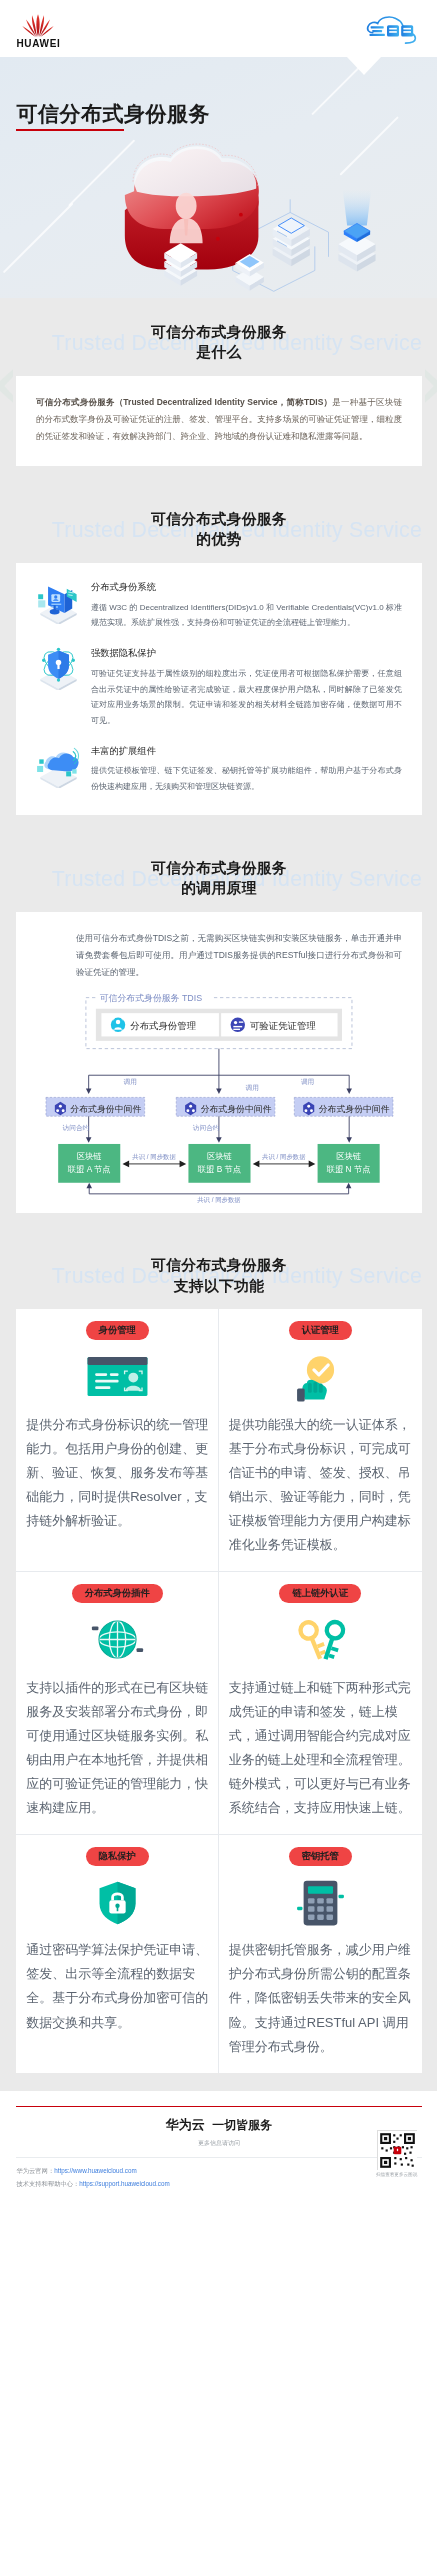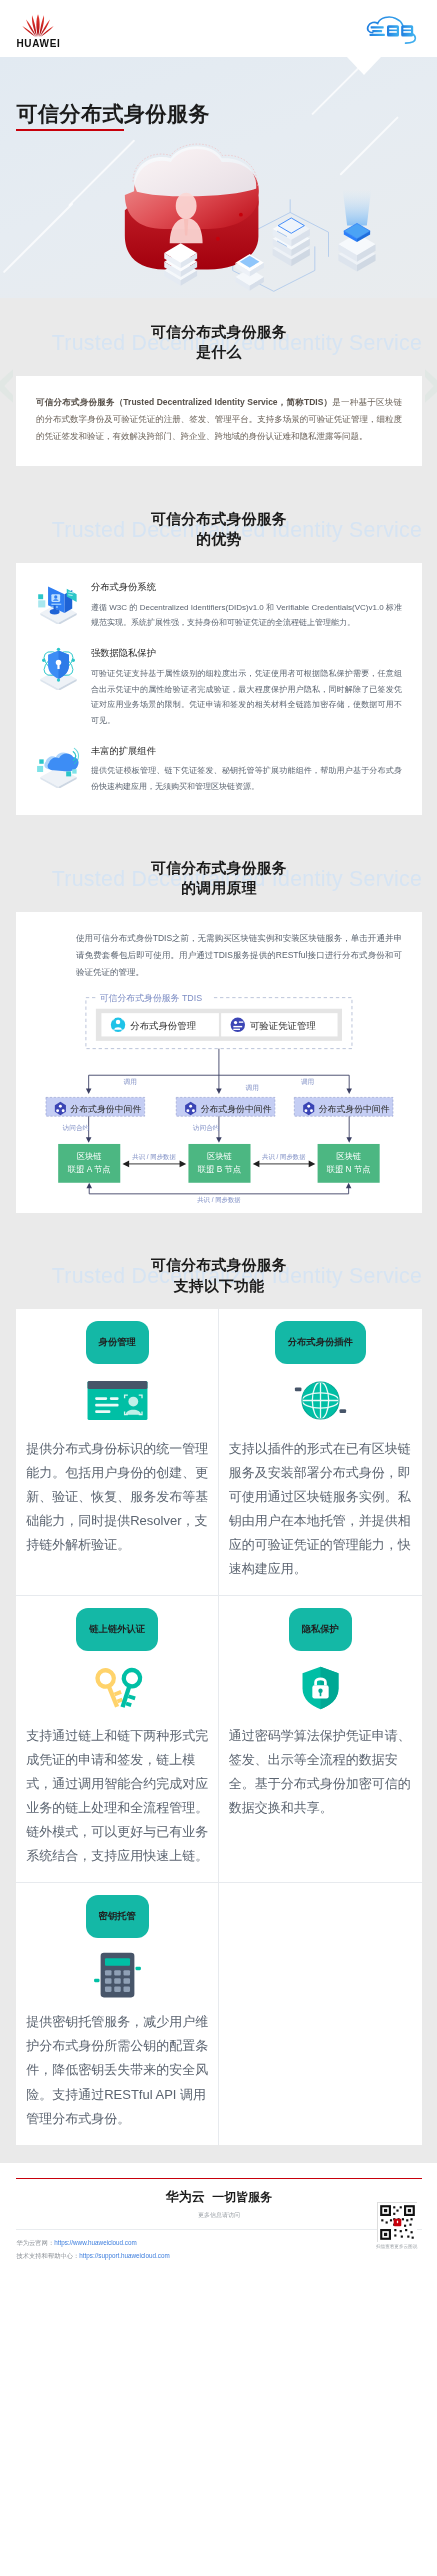--- a/index.html
+++ b/index.html
@@ -86,22 +86,22 @@
   
   .grid { display: grid; grid-template-columns: 1fr 1fr; gap: 0; }
   .cell {
     background: #ffffff; padding: 12px 9.8px 14.2px 9.8px; text-align: center;
     border-right: 0.5px solid #e7eaee; border-bottom: 0.5px solid #e7eaee;
     display: flex; flex-direction: column; align-items: center;
   }
   .cell:nth-child(2n) { border-right: none; }
   .cell:nth-child(5), .cell:nth-child(6) { border-bottom: none; }
   .pill {
-    display: inline-block; background: #14b8a6; border-radius: 12px;
-    padding: 15px 13px; font-size: 9.3px; font-weight: bold; color: #1f1f1f;
+    display: inline-block; background: #ef4444; border-radius: 12px;
+    padding: 3px 13px; font-size: 9.3px; font-weight: bold; color: #1f1f1f;
     margin-bottom: 7.7px;
   }
   .cell-art { height: 57px; display: flex; align-items: center; justify-content: center; margin-bottom: 7.7px; }
   .cell-text { font-size: 13px; line-height: 1.85; color: #5b6470; text-align: left; width: 100%; }
 
   
   .footer { background: #ffffff; padding: 14.2px 16.4px 5.5px 16.4px; position: relative; }
   .footer-top { border-top: 1.6px solid #c7000b; width: 100%; margin-bottom: 9.8px; }
   .footer-head { display: flex; align-items: baseline; gap: 7.7px; justify-content: center; }
   .footer-brand { font-size: 13px; font-weight: bold; color: #1b1b1b; }
@@ -587,20 +587,37 @@
                   <path d="M80 46 L80 40 L86 40"></path>
                     <path d="M112 46 L112 40 L106 40"></path>
                   <path d="M80 70 L80 76 L86 76"></path>
                     <path d="M112 70 L112 76 L106 76"></path>
                 </g>
               </svg>
             </div>
             <div class="cell-text">提供分布式身份标识的统一管理能力。包括用户身份的创建、更新、验证、恢复、服务发布等基础能力，同时提供Resolver，支持链外解析验证。</div>
           </div>
 
+          <div class="cell">
+            <div class="pill">认证管理</div>
+            <div class="cell-art">
+              <svg width="73" height="55" viewBox="0 0 134 100">
+                <circle cx="67" cy="38" r="25" fill="#ffd36b"></circle>
+                <path d="M55 38 L64 47 L81 29" stroke="#ffffff" stroke-width="6" fill="none" stroke-linecap="round" stroke-linejoin="round"></path>
+                <path d="M42 62 C42 56 50 54 56 58 L72 66 C78 69 80 74 78 80 L74 92 L38 92 L34 74 C33 68 37 62 42 62 Z" fill="#00bfa5"></path>
+                <g fill="#00a894">
+                  <rect x="44" y="62" width="7" height="18" rx="3"></rect>
+                    <rect x="54" y="60" width="7" height="20" rx="3"></rect>
+                  <rect x="64" y="63" width="7" height="17" rx="3"></rect>
+                </g>
+                <rect x="24" y="72" width="14" height="24" rx="3" fill="#475569"></rect>
+              </svg>
+            </div>
+            <div class="cell-text">提供功能强大的统一认证体系，基于分布式身份标识，可完成可信证书的申请、签发、授权、吊销出示、验证等能力，同时，凭证模板管理能力方便用户构建标准化业务凭证模板。</div>
+          </div>
 
           <div class="cell">
             <div class="pill">分布式身份插件</div>
             <div class="cell-art">
               <svg width="73" height="55" viewBox="0 0 134 100">
                 <circle cx="67" cy="50" r="34" fill="#00bfa5"></circle>
                 <g stroke="#ffffff" stroke-width="2.4" fill="none" opacity=".92">
                   <ellipse cx="67" cy="50" rx="34" ry="14"></ellipse>
                   <ellipse cx="67" cy="50" rx="15" ry="34"></ellipse>
                   <line x1="33" y1="50" x2="101" y2="50"></line>

